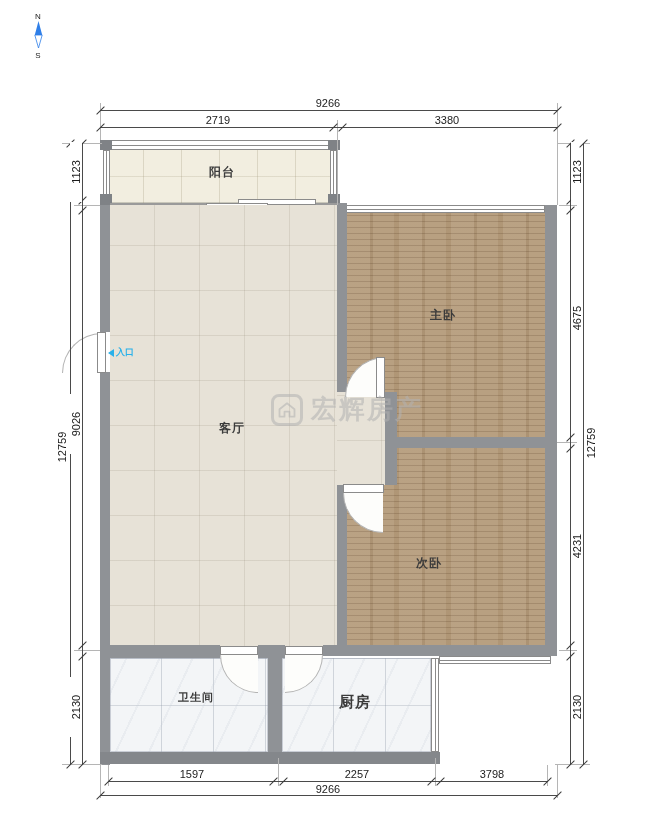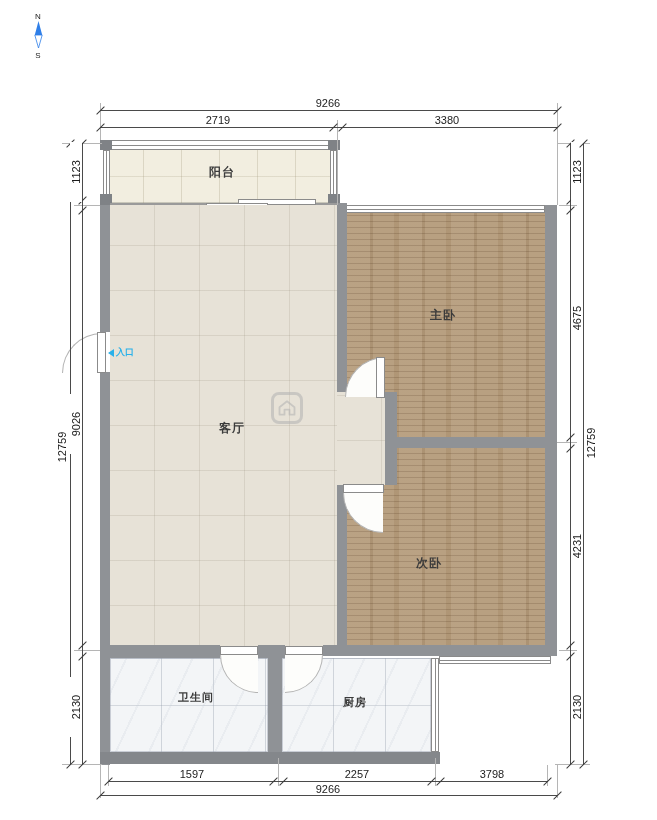--- a/index.html
+++ b/index.html
@@ -121,28 +121,29 @@
   <div class="door-leaf" style="left:220px;top:646px;width:38px;height:9px"></div>
   <div class="door-arc arc-bl" style="left:220px;top:655px;width:38px;height:38px"></div>
 
   <div class="door-leaf" style="left:285px;top:646px;width:38px;height:9px"></div>
   <div class="door-arc arc-br" style="left:285px;top:655px;width:38px;height:38px"></div>
 
   <div class="rlabel" style="left:232px;top:428px">客厅</div>
   <div class="rlabel" style="left:443px;top:315px">主卧</div>
   <div class="rlabel" style="left:429px;top:563px">次卧</div>
   <div class="rlabel" style="left:196px;top:697px;font-size:11px">卫生间</div>
-  <div class="rlabel" style="left:355px;top:702px;font-size:11px">厨房</div>
+  <div class="rlabel" style="left:355px;top:702px;font-size:15px">厨房</div>
 
   <div class="wm" style="left:271px;top:392px">
     <div class="wm-logo">
       <svg width="20" height="20" viewBox="0 0 24 24">
           <path d="M12 4 L21 11 V20 H15 V14 H9 V20 H3 V11 Z" fill="none" stroke="#b2b2b2" stroke-width="2.2" stroke-linejoin="round"></path>
         </svg>
     </div>
+    <div class="wm-text">宏辉房产</div>
   </div>
 
   <div class="dext" style="left:100px;top:103px;width:1px;height:37px"></div>
   <div class="dext" style="left:337px;top:120px;width:1px;height:85px"></div>
   <div class="dext" style="left:557px;top:103px;width:1px;height:102px"></div>
   <div class="dline" style="left:100px;top:110px;width:457px;height:1px"></div>
   <div class="tick" style="left:95px;top:110px"></div>
   <div class="tick" style="left:552px;top:110px"></div>
   <div class="dlabel" style="left:298px;top:97px">9266</div>
   <div class="dline" style="left:100px;top:127px;width:457px;height:1px"></div>

